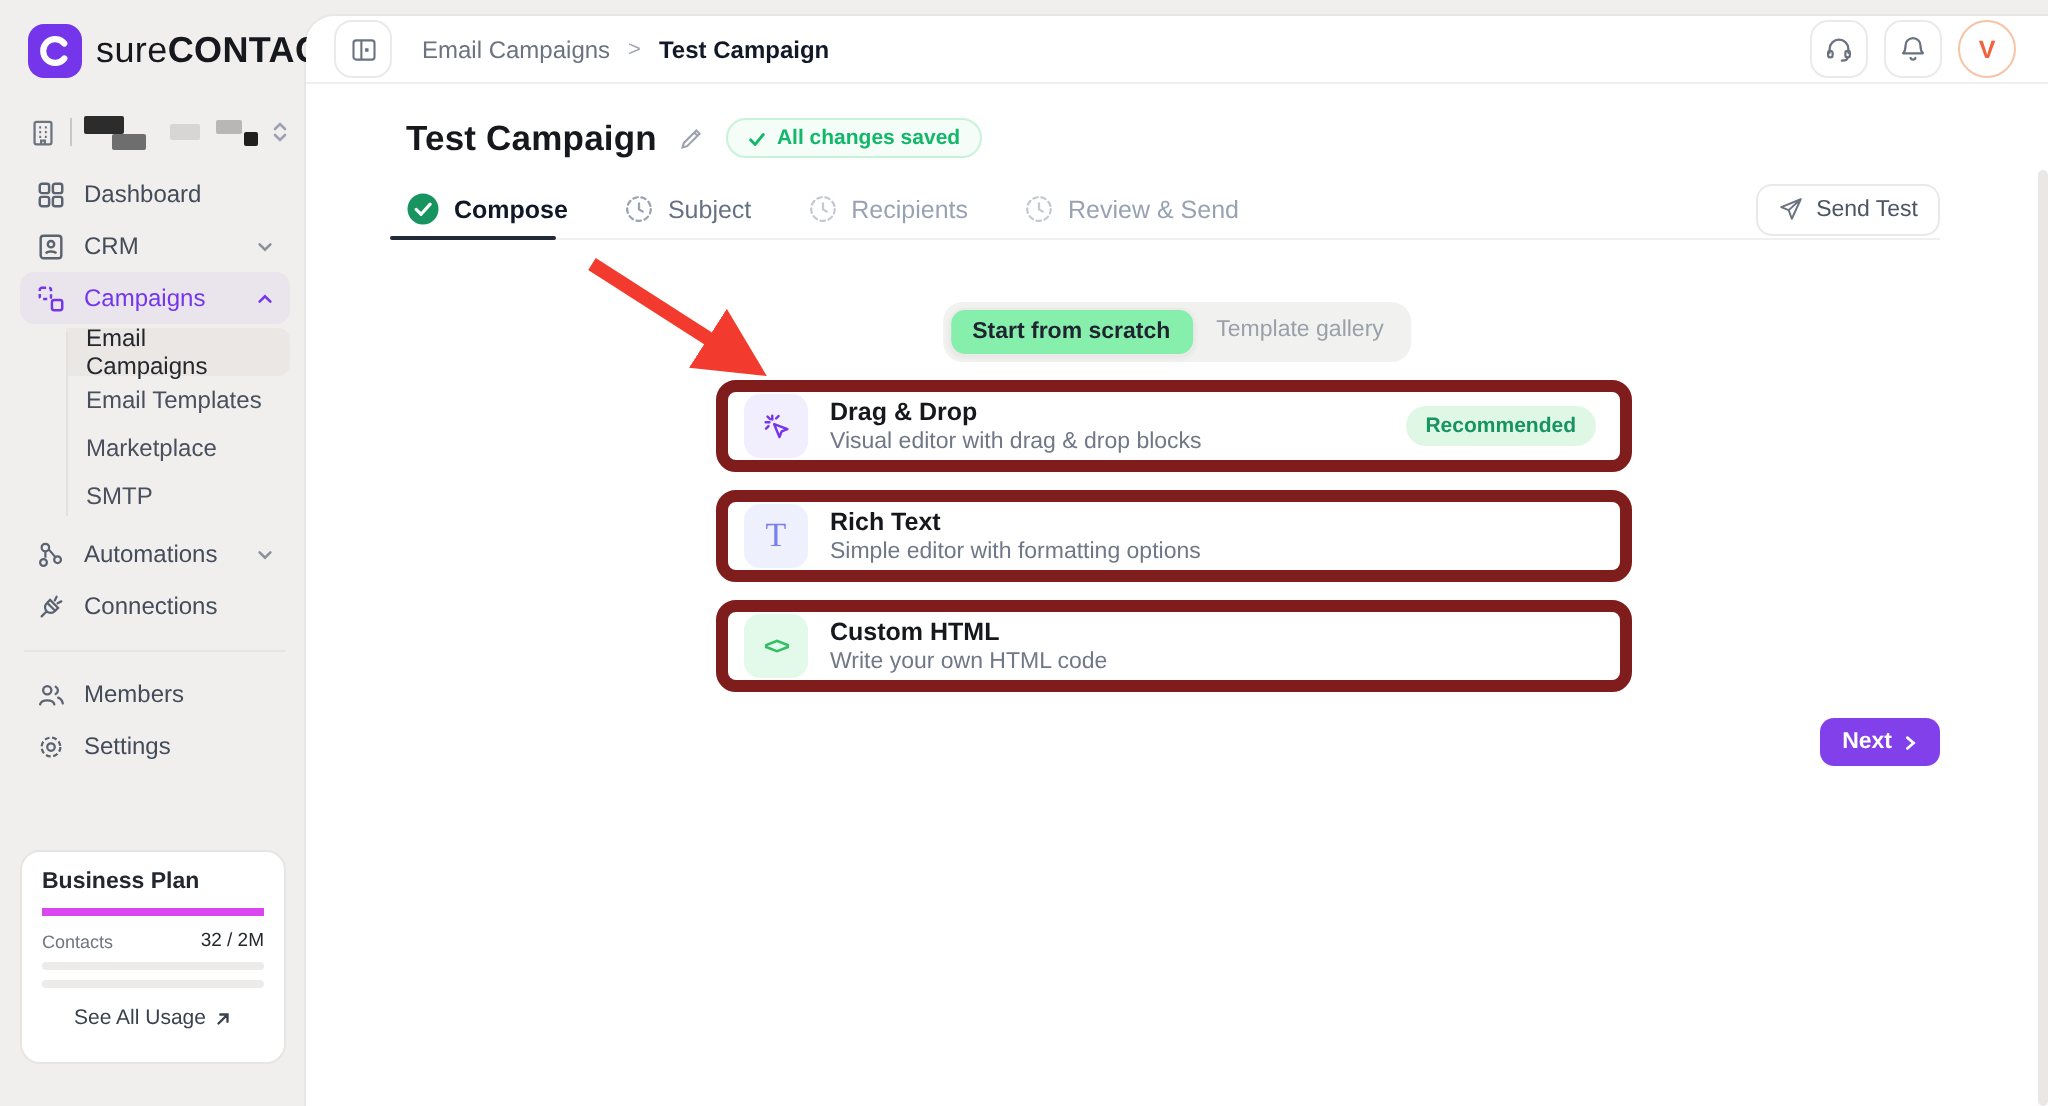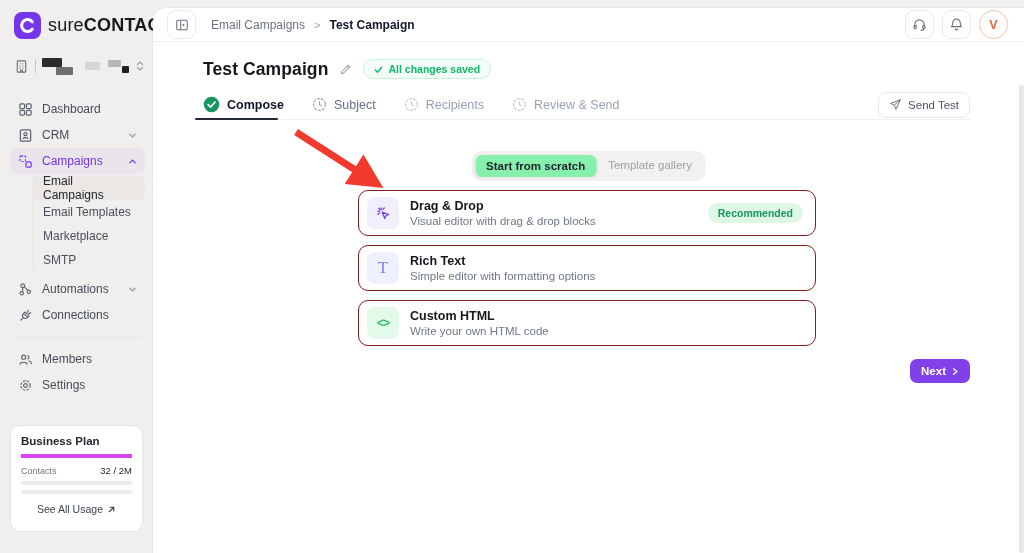--- a/index.html
+++ b/index.html
@@ -17,21 +17,21 @@
   .workspace { position:absolute; top:52px; left:14px; right:8px; height:28px; display:flex; align-items:center; gap:6px; cursor:pointer; }
   .ws-divider { width:1px; height:14px; background:#c9c7c5; }
   .redact { display:inline-block; border-radius:1px; }
   .r1 { width:20px; height:9px; background:#2c2c2c; margin-top:-8px; }
   .r2 { width:17px; height:8px; background:#6e6e6e; margin-left:-12px; margin-top:10px; }
   .r3 { width:15px; height:8px; background:#d8d6d4; margin-left:6px; }
   .r4 { width:13px; height:7px; background:#b9b7b5; margin-left:2px; margin-top:-6px; }
   .r5 { width:7px; height:7px; background:#1f1f1f; margin-left:-5px; margin-top:6px; }
   .ws-chevron { margin-left:auto; }
 
-  .nav { position:absolute; top:96px; left:10px; right:8px; }
+  .nav { position:absolute; top:84px; left:10px; right:8px; }
   .nav-item { height:26px; display:flex; align-items:center; gap:9px; padding:0 8px; font-size:12px; color:#444c59; border-radius:7px; cursor:pointer; }
   .nav-item svg { flex:0 0 auto; }
   .nav-item .chev { margin-left:auto; color:#8b919c; }
   .nav-item.active { color:#7435eb; background:rgba(116,53,235,0.05); }
   .sub-list { position:relative; padding-left:23px; margin:2px 0 4px 0; }
   .sub-list::before { content:""; position:absolute; left:23px; top:2px; bottom:2px; width:1px; background:#e3e1df; }
   .sub-item { height:24px; display:flex; align-items:center; font-size:12px; color:#49505c; padding:0 10px; border-radius:0 6px 6px 0; cursor:pointer; }
   .sub-item.selected { background:#eae7e4; color:#23272e; }
   .nav-divider { height:1px; background:#e7e5e3; margin:9px 2px 8px 2px; }
 
@@ -66,21 +66,21 @@
   .tab.up1 { color:#667085; }
   .tab.up2 { color:#98a2b3; }
   .send-test { margin-left:auto; display:flex; align-items:center; gap:6px; height:26px; padding:0 10px; border:1px solid #eae9e8; border-radius:8px; background:#fff; font-size:11.5px; color:#4b5563; cursor:pointer; }
 
   .content { position:relative; height:calc(100% - 113px); }
   .segmented { position:absolute; top:31px; left:50%; transform:translateX(-50%); display:flex; background:#f1f1f0; border-radius:10px; padding:3px; }
   .segment { font-size:11.5px; padding:5px 11px; border-radius:8px; color:#9aa0a9; cursor:pointer; white-space:nowrap; }
   .segment.selected { background:#86efac; color:#1f2430; font-weight:600; border:1px solid #eceae9; box-shadow:0 1px 2px rgba(0,0,0,0.05); }
 
   .cards { position:absolute; top:70px; left:205px; width:458px; }
-  .opt-card { height:46px; background:#fff; border:1px solid #7f1d1d; border-radius:10px; display:flex; align-items:center; padding:0 12px 0 8px; margin-bottom:9px; cursor:pointer; }
+  .opt-card { height:46px; background:#fff; border:6px solid #7f1d1d; border-radius:10px; display:flex; align-items:center; padding:0 12px 0 8px; margin-bottom:9px; cursor:pointer; }
   .opt-ic { width:32px; height:32px; border-radius:8px; display:flex; align-items:center; justify-content:center; margin-right:11px; }
   .ic-dragdrop { background:#f1eefd; }
   .ic-richtext { background:#eef0fd; }
   .ic-html { background:#e3f9e9; }
   .opt-texts { display:flex; flex-direction:column; gap:2px; }
   .opt-title { font-size:12.5px; font-weight:700; color:#16181d; }
   .opt-desc { font-size:11.5px; color:#707786; }
   .rec-badge { margin-left:auto; font-size:10.5px; font-weight:600; color:#17945f; background:#dff8e6; border-radius:999px; padding:4px 10px; }
   .serif-t { font-family:"Liberation Serif", serif; font-size:17px; color:#7a7ff0; }
   .code-glyph { font-size:12px; font-weight:700; color:#2fbf62; letter-spacing:-1px; }

